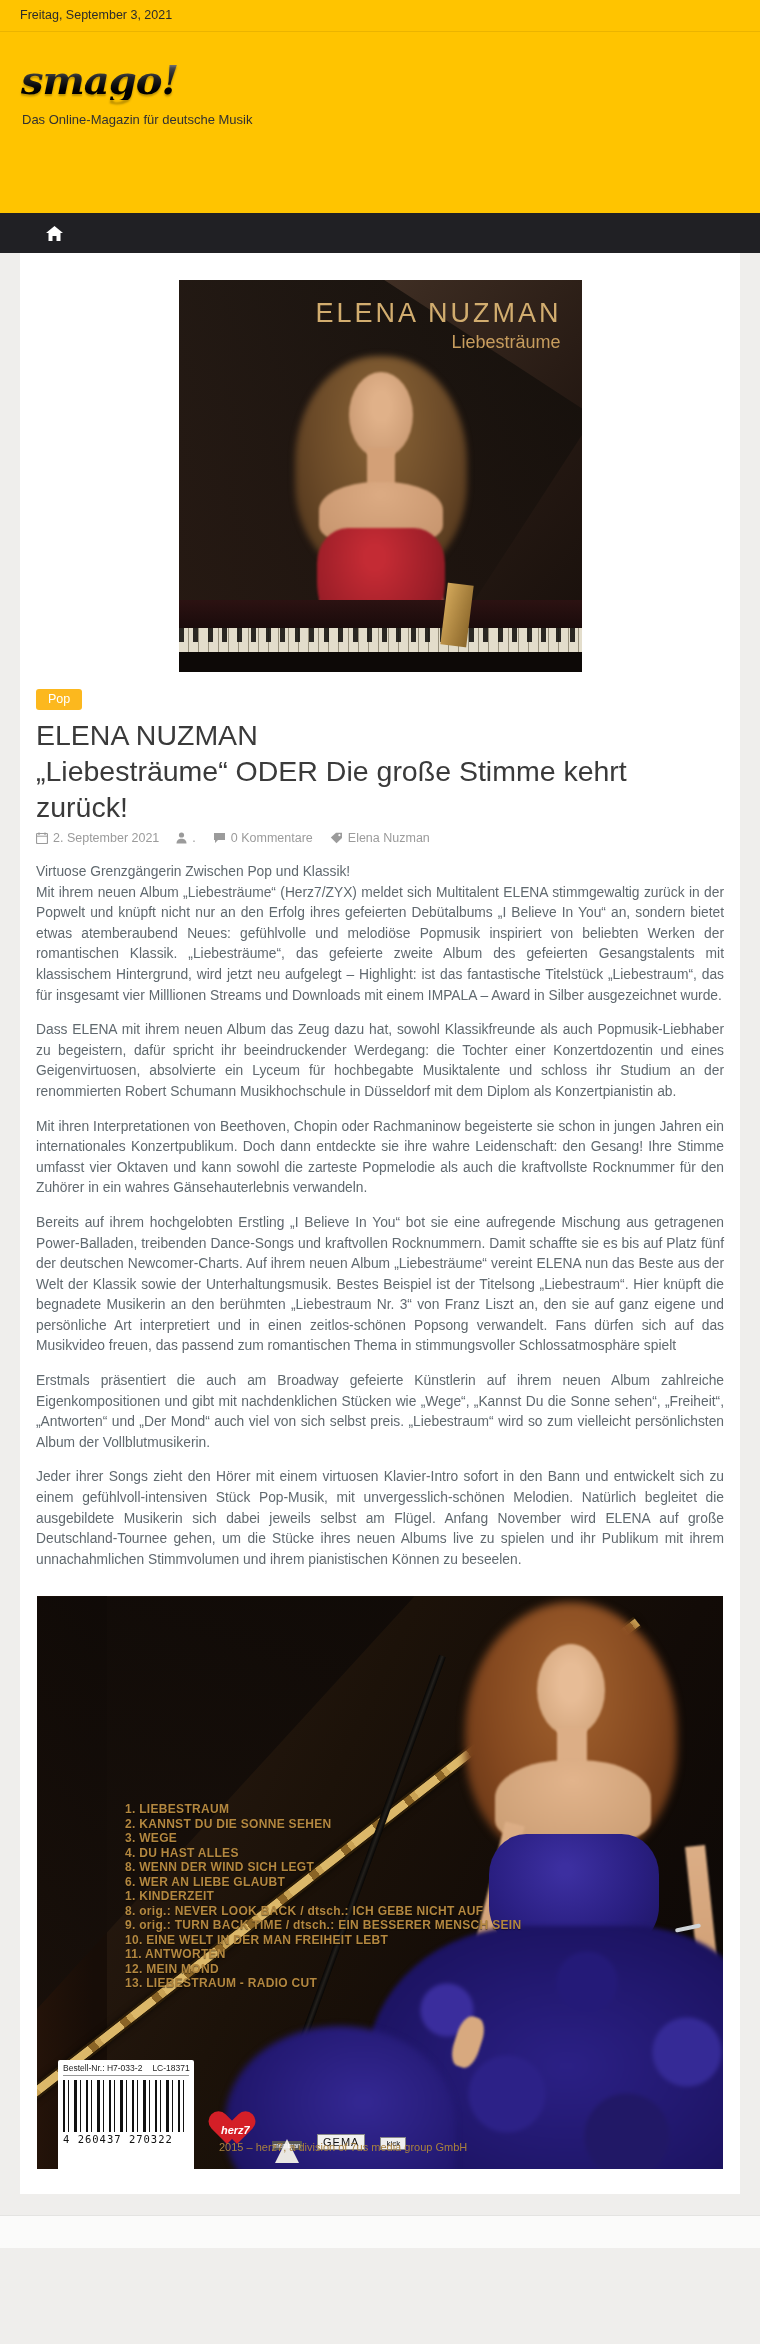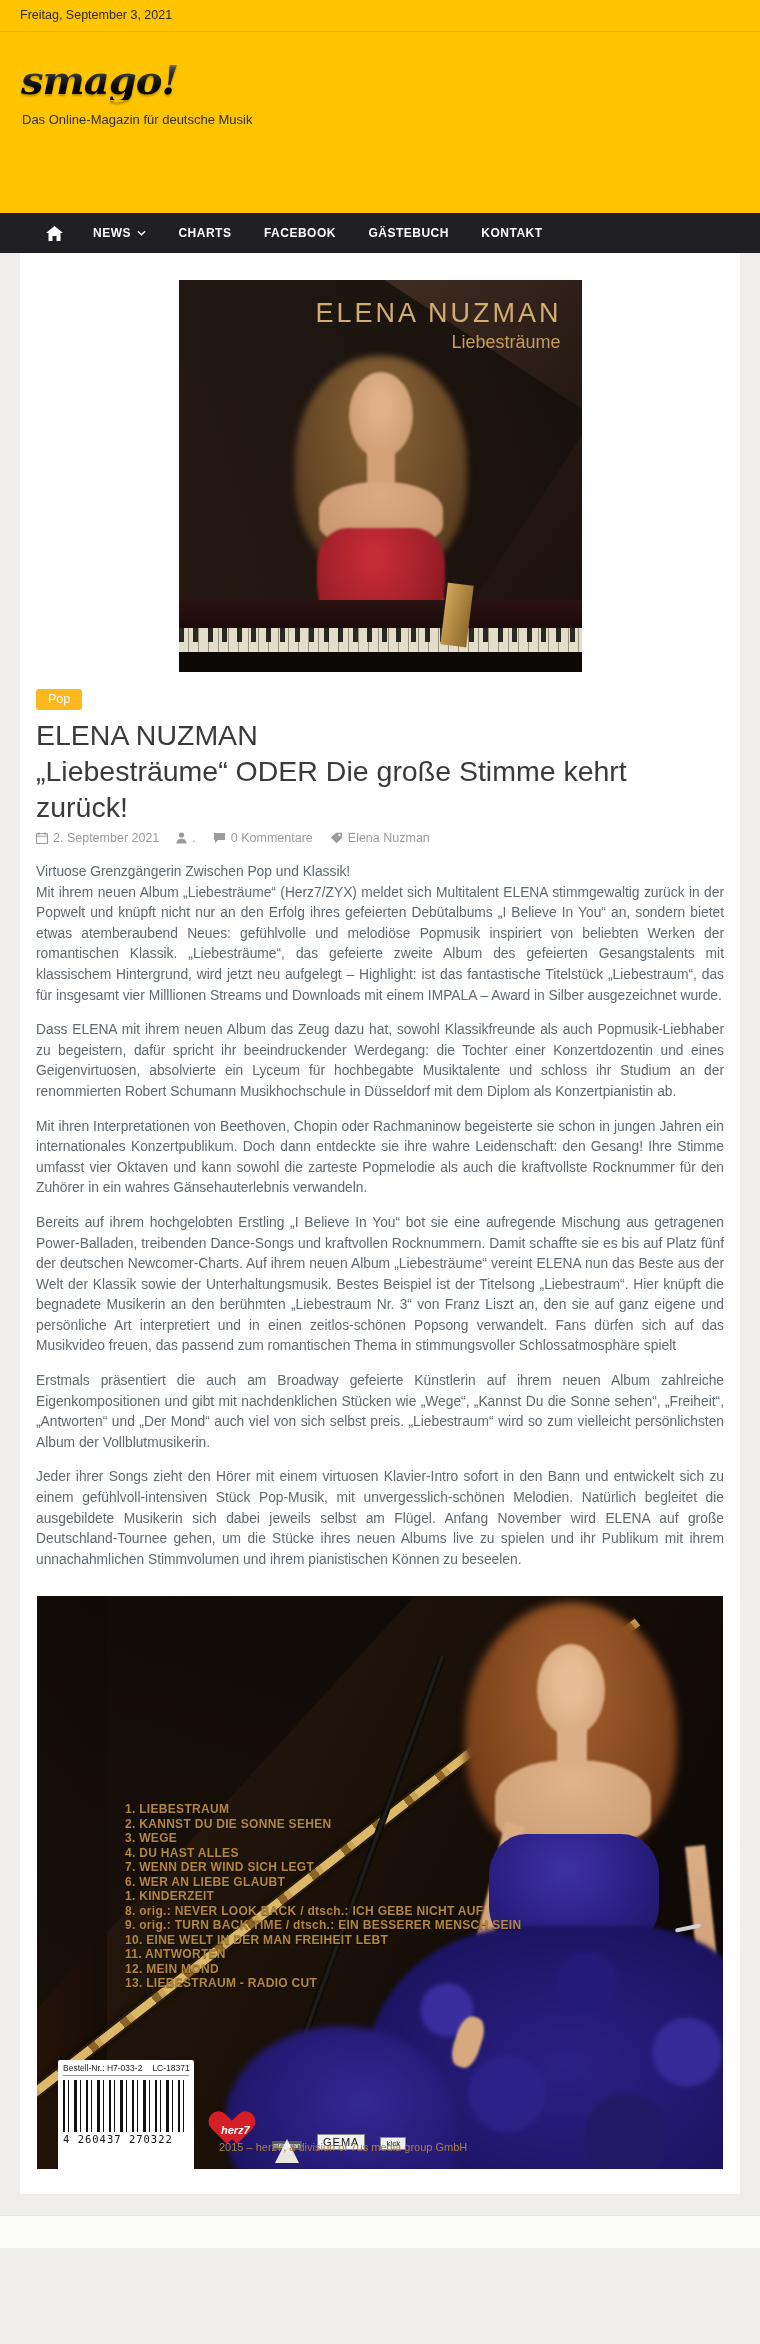--- a/index.html
+++ b/index.html
@@ -175,50 +175,20 @@
     <div class="tagline">Das Online-Magazin für deutsche Musik</div>
   </div>
 </header>
 
 <nav class="main-nav">
   <span class="nav-home">
     <svg width="17" height="15" viewBox="0 0 17 15">
       <path d="M8.5 0 L17 7 H14.5 V15 H10.5 V10 H6.5 V15 H2.5 V7 H0 Z" fill="#ffffff"></path>
     </svg>
   </span>
-  <span>
-    
-  
-      <span class="nav-item">
-        <span>NEWS</span>
-        <svg class="chev" viewBox="0 0 10 6">
-          <path d="M1 1 L5 5 L9 1" stroke="#ffffff" stroke-width="1.6" fill="none"></path>
-        </svg>
-      </span>
-    
-      <span class="nav-item">
-        <span>CHARTS</span>
-
-      </span>
-    
-      <span class="nav-item">
-        <span>FACEBOOK</span>
-
-      </span>
-    
-      <span class="nav-item">
-        <span>GÄSTEBUCH</span>
-
-      </span>
-    
-      <span class="nav-item">
-        <span>KONTAKT</span>
-
-      </span>
-    </span>
 </nav>
 
 <main class="card">
 
   
   <figure class="cover-front">
     <div class="cf-beam"></div>
     <div class="cf-hair"></div>
     <div class="cf-face"></div>
     <div class="cf-neck"></div>
@@ -315,21 +285,21 @@
         
       
           <div>1. LIEBESTRAUM</div>
         
           <div>2. KANNST DU DIE SONNE SEHEN</div>
         
           <div>3. WEGE</div>
         
           <div>4. DU HAST ALLES</div>
         
-          <div>7. WENN DER WIND SICH LEGT</div>
+          <div>8. WENN DER WIND SICH LEGT</div>
         
           <div>6. WER AN LIEBE GLAUBT</div>
         
           <div>1. KINDERZEIT</div>
         
           <div>8. orig.: NEVER LOOK BACK / dtsch.: ICH GEBE NICHT AUF</div>
         
           <div>9. orig.: TURN BACK TIME / dtsch.: EIN BESSERER MENSCH SEIN</div>
         
           <div>10. EINE WELT IN DER MAN FREIHEIT LEBT</div>

